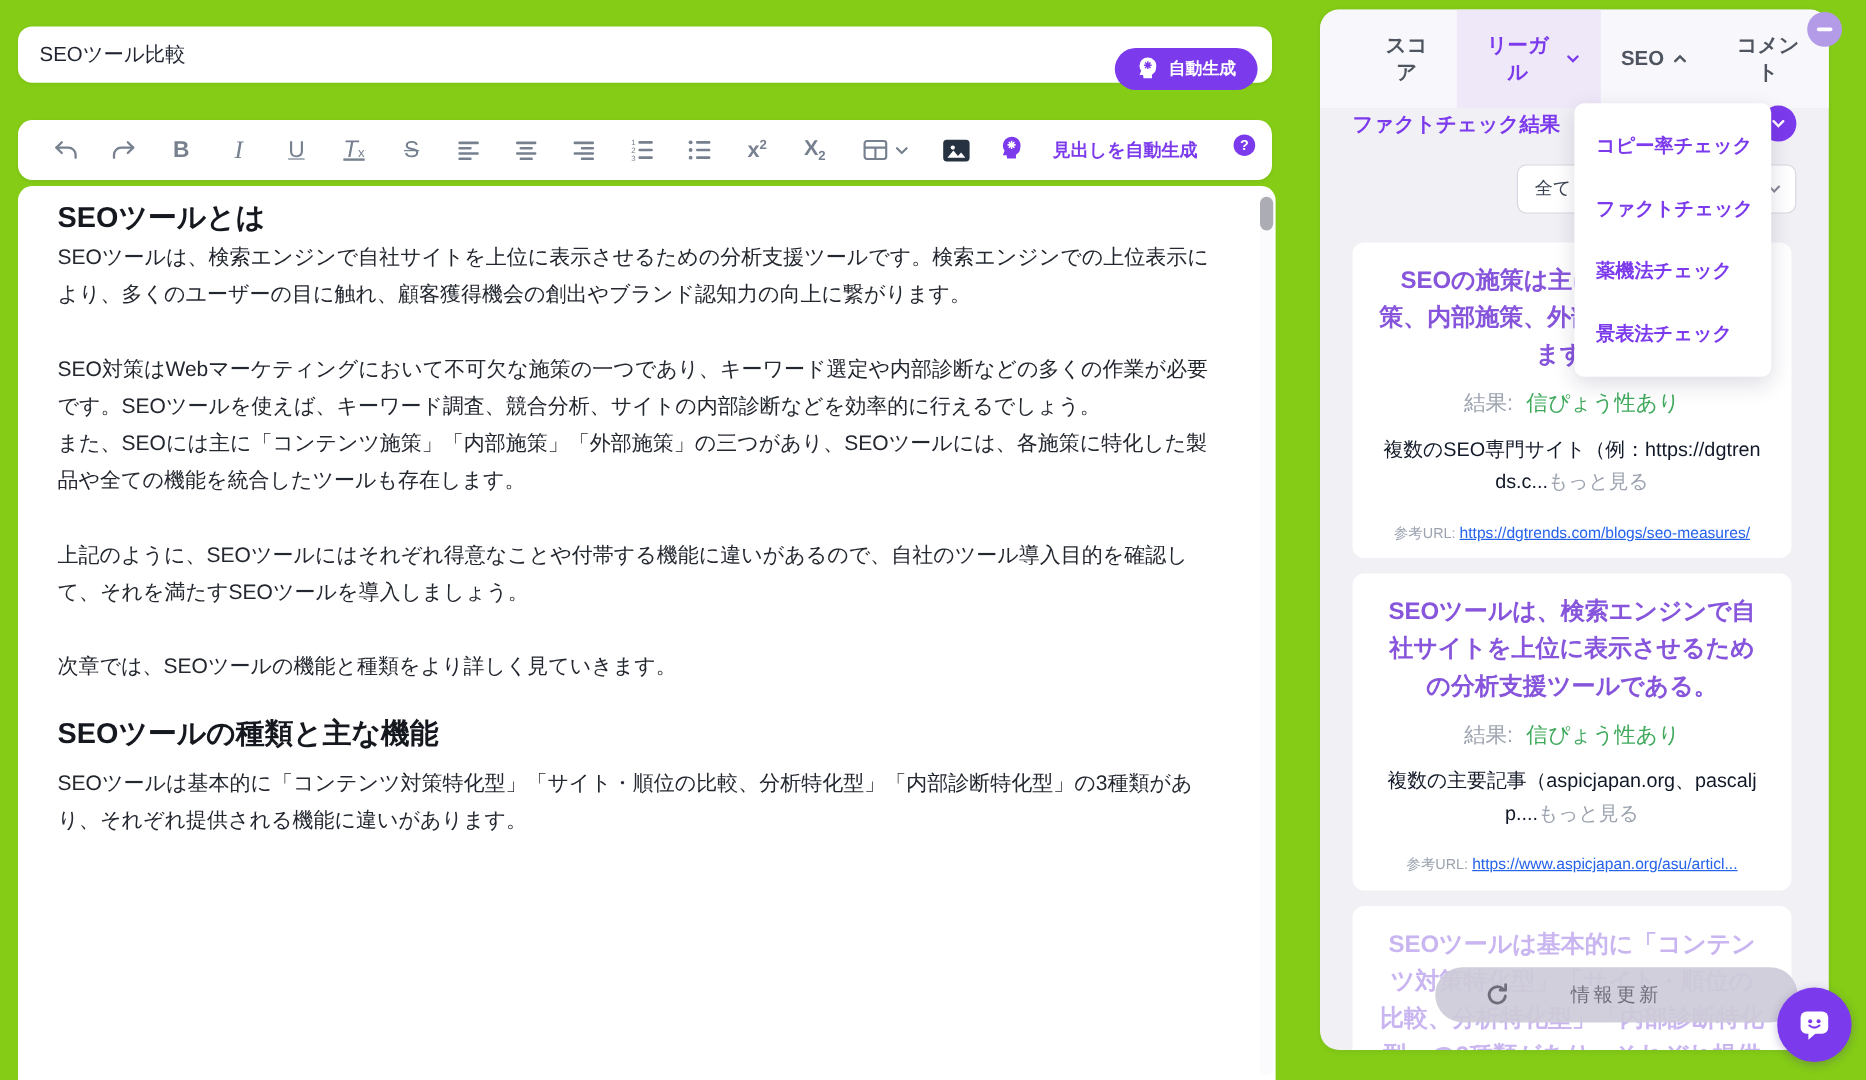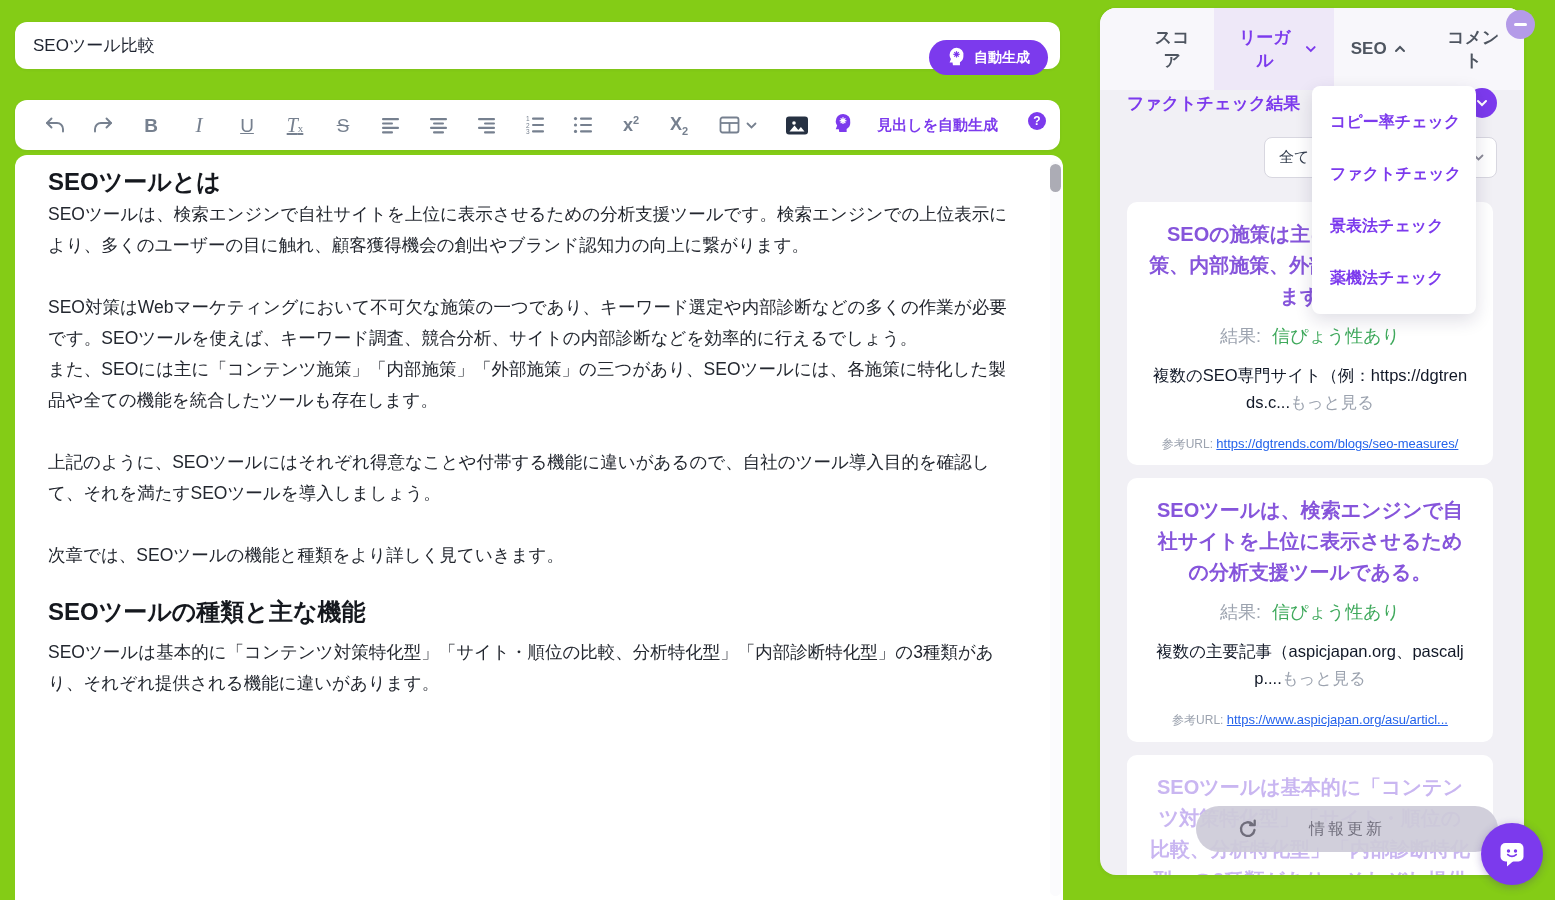--- a/index.html
+++ b/index.html
@@ -15,21 +15,21 @@
     display:flex;align-items:center;gap:8px;font-size:14px;font-weight:700;border:none;cursor:pointer;margin-top:24px;}
 
   
   .toolbar{position:absolute;left:15px;top:100px;width:1045px;height:50px;background:#fff;border-radius:12px;
     display:flex;align-items:center;padding:0 14px 0 16px;box-sizing:border-box;box-shadow:0 1px 3px rgba(40,40,80,.06);}
   .tb{width:48px;height:40px;display:flex;justify-content:center;align-items:center;color:#7E8793;cursor:pointer;}
   .tb svg{display:block;}
   .tb-letter{font-size:19px;font-weight:700;color:#76808F;line-height:1;}
   .tb-i{font-family:"Liberation Serif",serif;font-style:italic;font-weight:400;font-size:21px;}
   .tb-u{text-decoration:underline;font-weight:400;}
-  .tb-tx{font-family:Liberation Serif, serif;font-style:italic;font-weight:400;font-size:20px;text-decoration:underline;}
+  .tb-tx{font-family:Liberation Sans, sans-serif;font-style:italic;font-weight:400;font-size:20px;text-decoration:underline;}
   .tb-tx .sm{font-size:11px;font-style:normal;}
   .tb-s{text-decoration:line-through;font-weight:400;}
   .tb-sup,.tb-sub{font-size:18px;font-weight:600;color:#76808F;}
   .tb-sup sup{font-size:11px;} .tb-sub sub{font-size:11px;}
   .tb-table{width:70px;}
   .ai-group{margin-left:auto;display:flex;align-items:center;gap:24px;cursor:pointer;}
   .ai-label{color:#7C3AED;font-size:15px;font-weight:700;}
   .q-badge{width:18px;height:18px;border-radius:50%;background:#7C3AED;color:#fff;font-size:12px;font-weight:700;
     display:flex;align-items:center;justify-content:center;margin-left:6px;margin-top:-8px;}
 
@@ -320,22 +320,22 @@
   <div class="select">
     <span>全て</span>
     <svg class="chev" width="11" height="7" viewBox="0 0 11 7" fill="none" stroke="#8A8A96" stroke-width="1.8" stroke-linecap="round">
         <path d="M1.5 1.5 5.5 5.5 9.5 1.5"></path>
       </svg>
   </div>
 
   <div class="dropdown">
     <div class="dd-item">コピー率チェック</div>
     <div class="dd-item">ファクトチェック</div>
+    <div class="dd-item">薬機法チェック</div>
     <div class="dd-item">景表法チェック</div>
-    <div class="dd-item">薬機法チェック</div>
   </div>
 
   <div class="minimize">
       <div class="bar"></div>
     </div>
 
   <div class="refresh-btn">
     <svg width="24" height="24" viewBox="0 0 24 24" fill="none" stroke="#6F6D7B" stroke-width="2.3" stroke-linecap="round">
         <path d="M18.5 13a6.8 6.8 0 1 1-2-5.8"></path>
         <path d="M18.7 3.6v4.6h-4.6" stroke-linejoin="round"></path>

